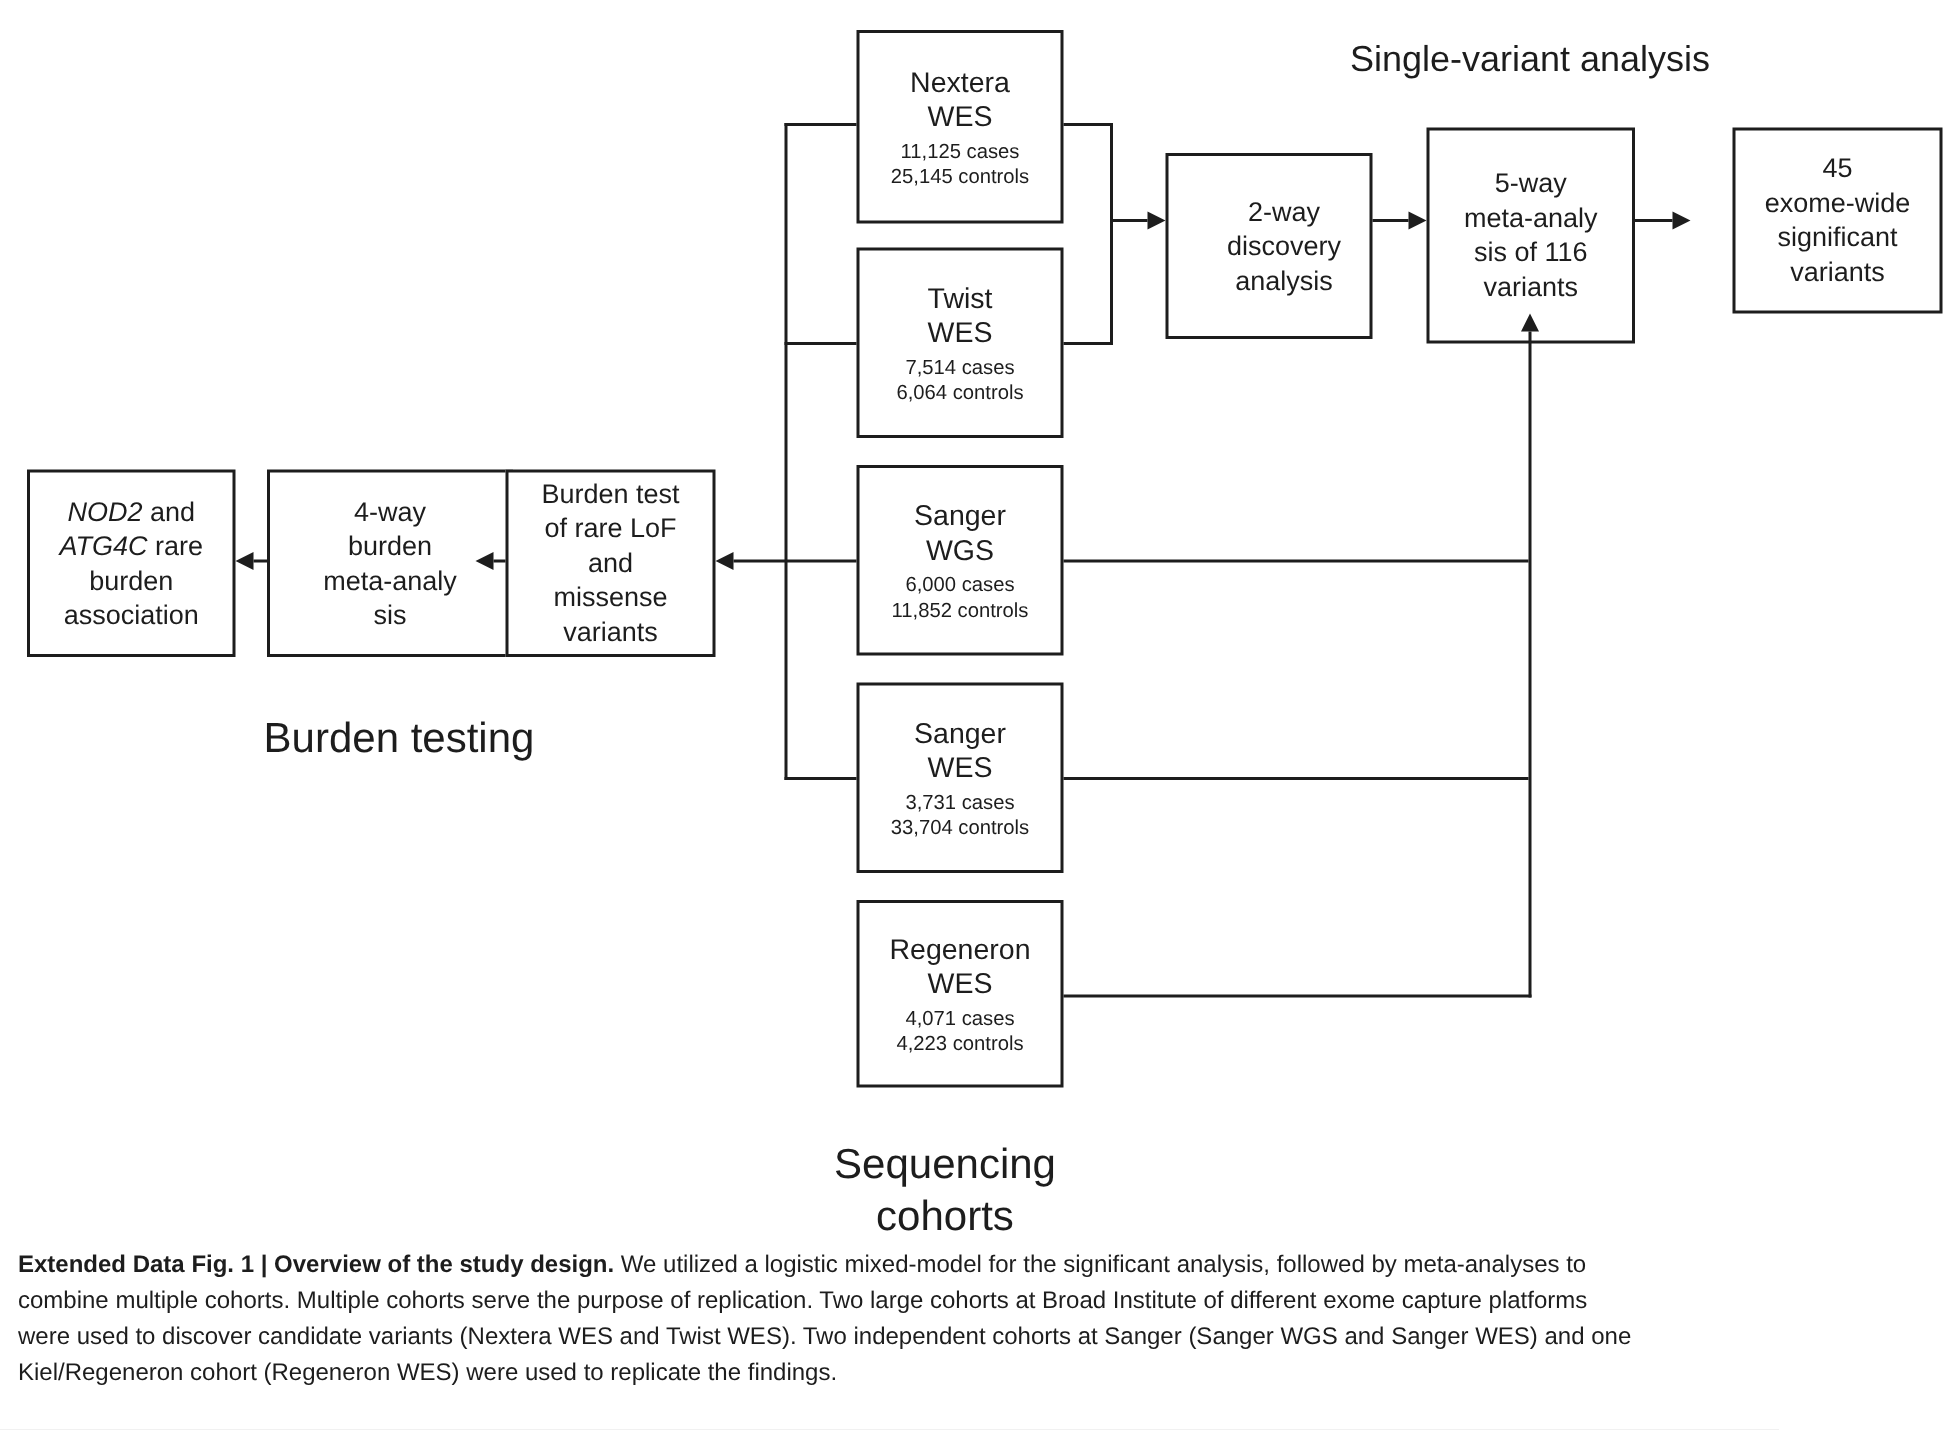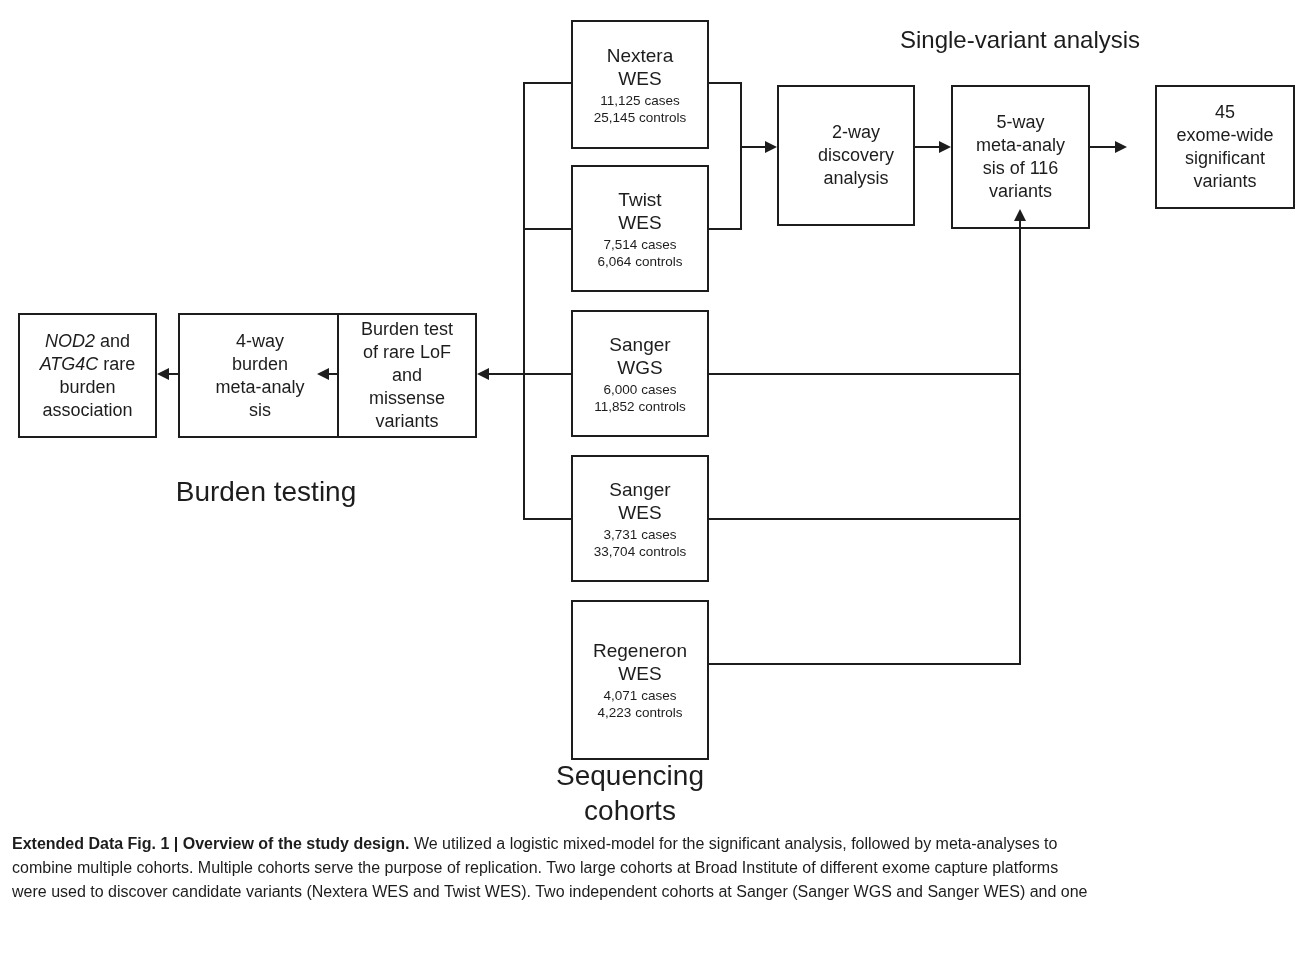--- a/index.html
+++ b/index.html
@@ -81,32 +81,32 @@
     <div class="cohort-title">
       <div>Sanger</div>
       <div>WES</div>
     </div>
     <div class="cohort-stats">
       <div>3,731 cases</div>
       <div>33,704 controls</div>
     </div>
   </div>
 
-  <div class="box" style="left:571px; top:600px; width:138px; height:160px;">
+  <div class="box" style="left:571px; top:600px; width:138px; height:125px;">
     <div class="cohort-title">
       <div>Regeneron</div>
       <div>WES</div>
     </div>
     <div class="cohort-stats">
       <div>4,071 cases</div>
       <div>4,223 controls</div>
     </div>
   </div>
 
-  <div class="box flow-text" style="left:777px; top:85px; width:138px; height:141px;padding-left:20px;">
+  <div class="box flow-text" style="left:777px; top:102px; width:138px; height:124px;padding-left:20px;">
     <div>2-way</div>
     <div>discovery</div>
     <div>analysis</div>
   </div>
 
   <div class="box flow-text" style="left:951px; top:85px; width:139px; height:144px;">
     <div>5-way</div>
     <div>meta-analy</div>
     <div>sis of 116</div>
     <div>variants</div>
@@ -167,15 +167,16 @@
   <div class="vline" style="left:1019px; top:221px; height:444px;"></div>
   <div class="arr up" style="left:1014px; top:209px;"></div>
   <div class="hline" style="left:709px; top:373px; width:310px;"></div>
   <div class="hline" style="left:709px; top:518px; width:310px;"></div>
   <div class="hline" style="left:709px; top:663px; width:312px;"></div>
 
   <div id="caption">
     <div><b>Extended Data Fig. 1 | Overview of the study design.</b><span> We utilized a logistic mixed-model for the significant analysis, followed by meta-analyses to</span></div>
     <div>combine multiple cohorts. Multiple cohorts serve the purpose of replication. Two large cohorts at Broad Institute of different exome capture platforms</div>
     <div>were used to discover candidate variants (Nextera WES and Twist WES). Two independent cohorts at Sanger (Sanger WGS and Sanger WES) and one</div>
+    <div>Kiel/Regeneron cohort (Regeneron WES) were used to replicate the findings.</div>
   </div>
 
 </div>
 
 </body></html>

